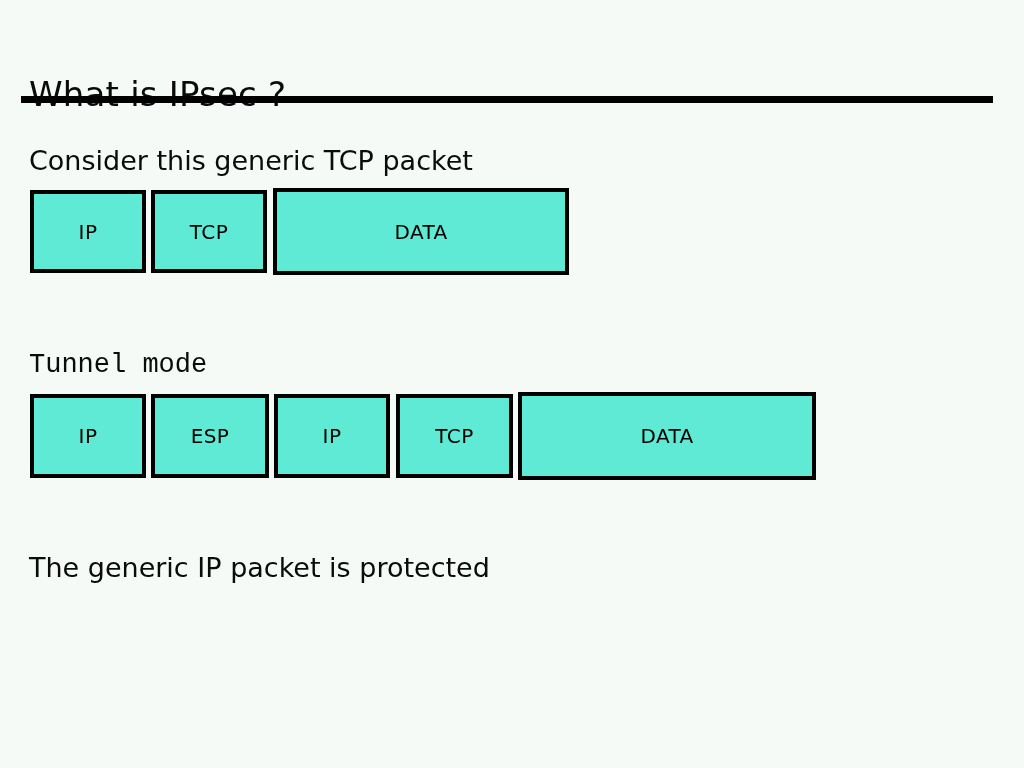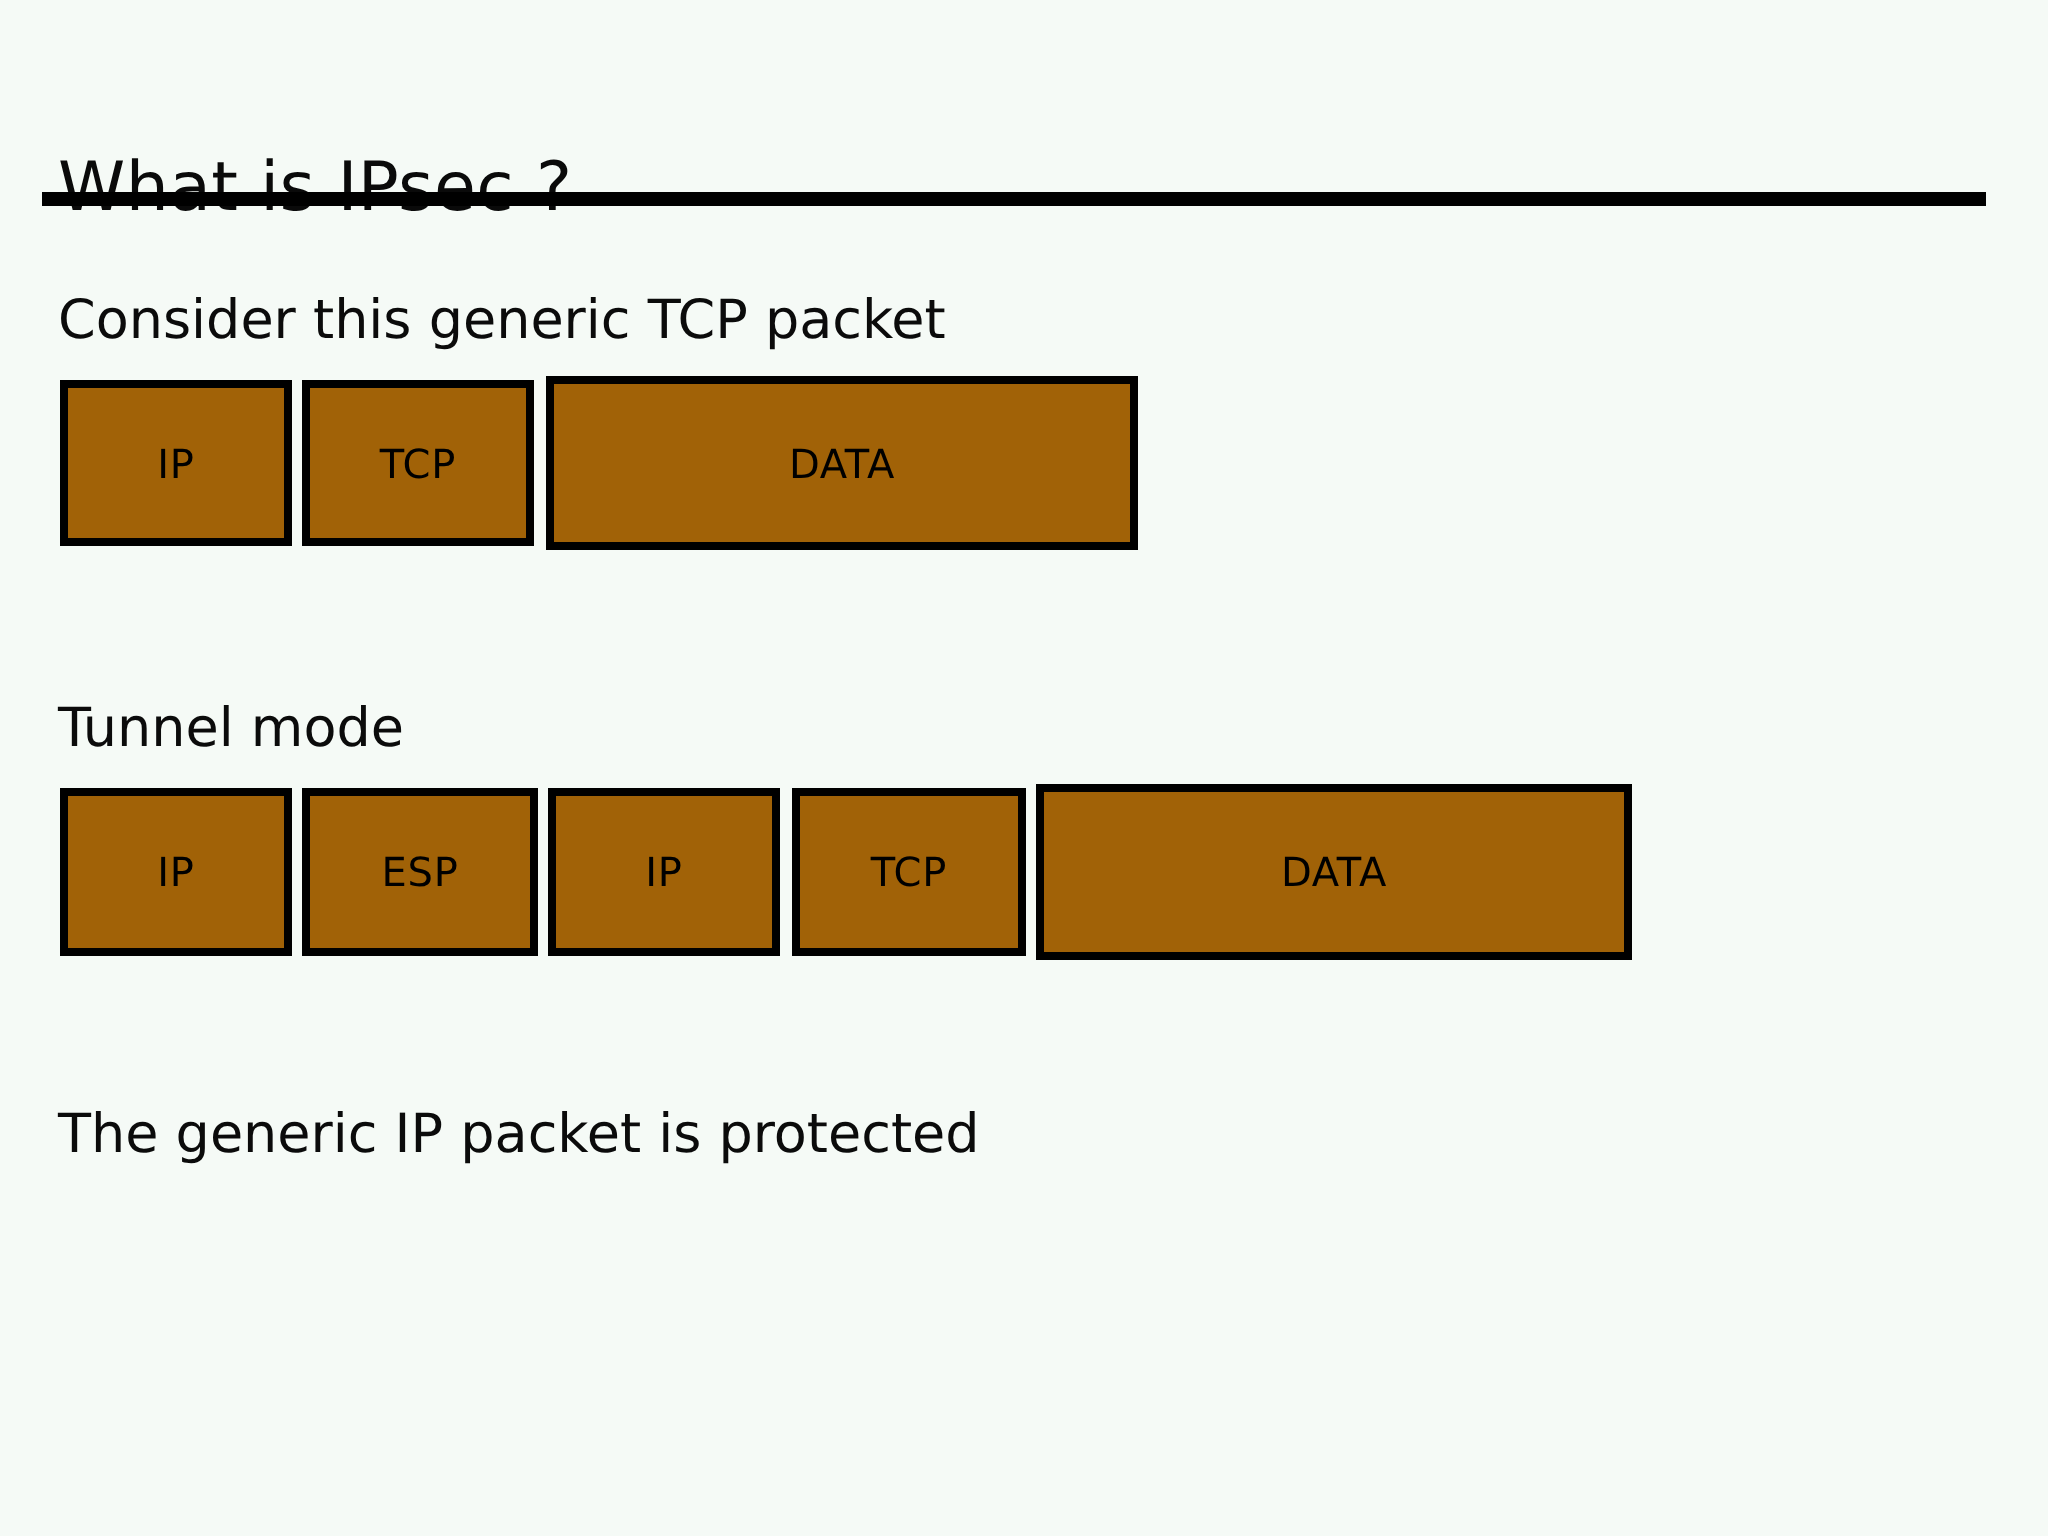--- a/index.html
+++ b/index.html
@@ -45,34 +45,34 @@
   }
   
   .body-line {
     position: absolute;
     font-size: 27px;
     line-height: 32px;
     white-space: nowrap;
     color: #0b0b0b;
   }
   #caption-generic { left: 29px; top: 145px; text-align: right; }
-  #caption-tunnel  { left: 29px; top: 349px; }
+  #caption-tunnel  { left: 29px; top: 349px; font-family: Liberation Mono, monospace; }
   #caption-note    { left: 29px; top: 552px; }
 
   
   .packet-row {
     position: absolute;
     left: 0;
     top: 0;
   }
   .packet-box {
     position: absolute;
     box-sizing: border-box;
     border: 4px solid #000000;
-    background: #a16207;
+    background: #5eead4;
     display: flex;
     align-items: center;
     justify-content: center;
   }
   .packet-box-label {
     font-size: 20px;
     line-height: 22px;
     letter-spacing: 0.4px;
     color: #000000;
     white-space: nowrap;

